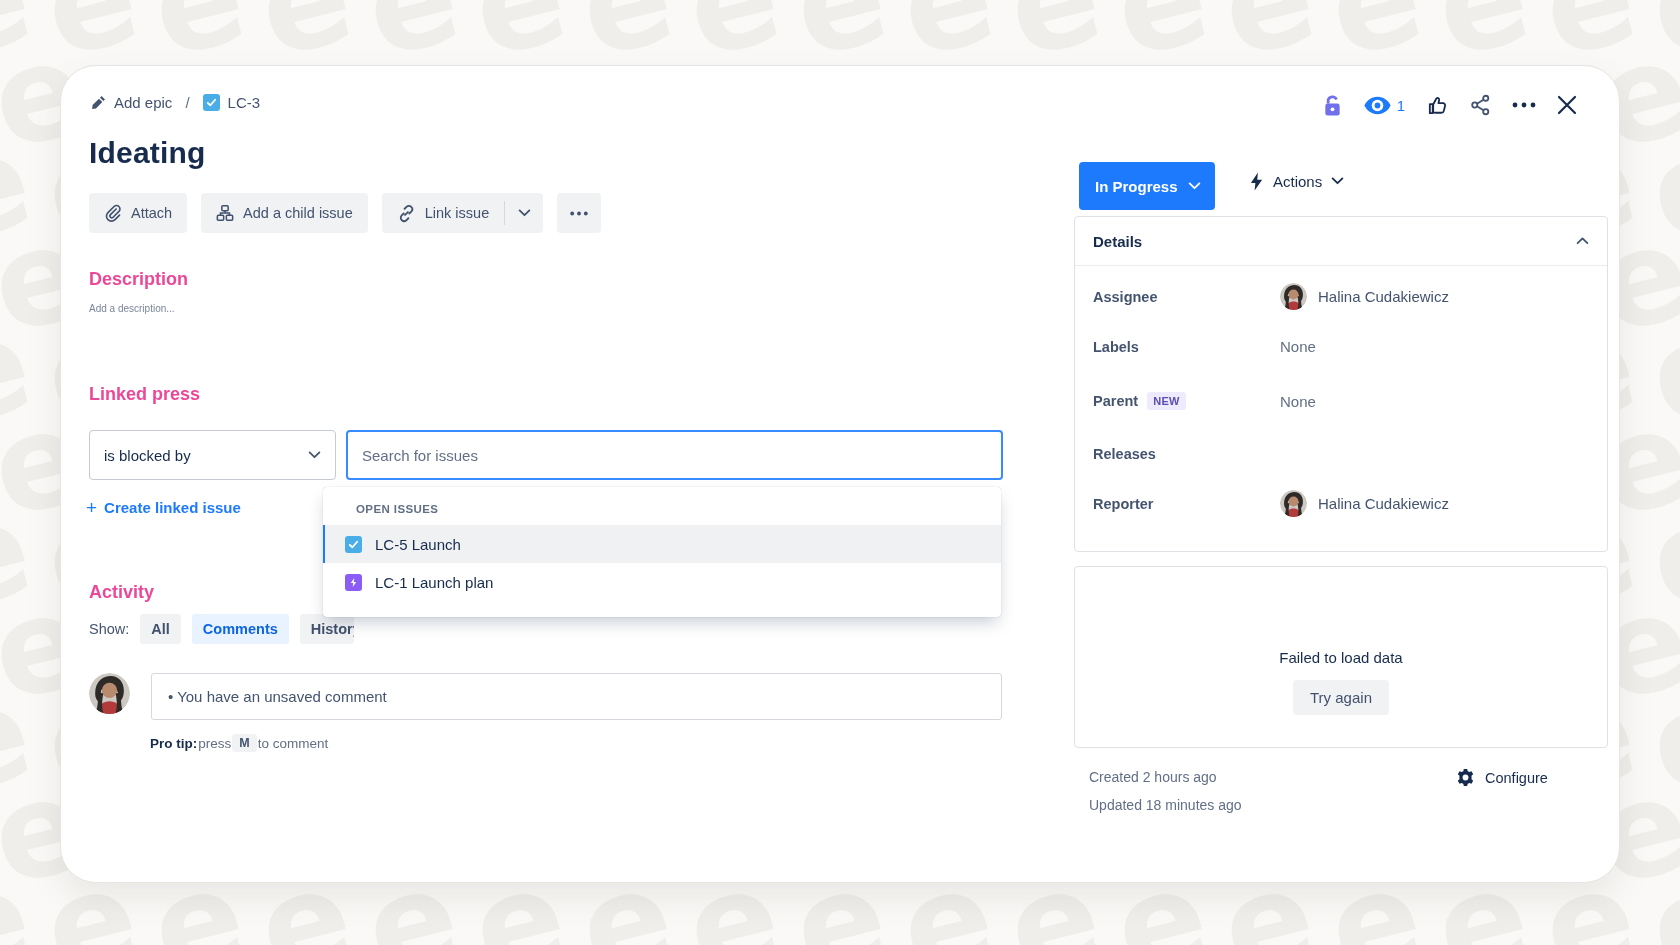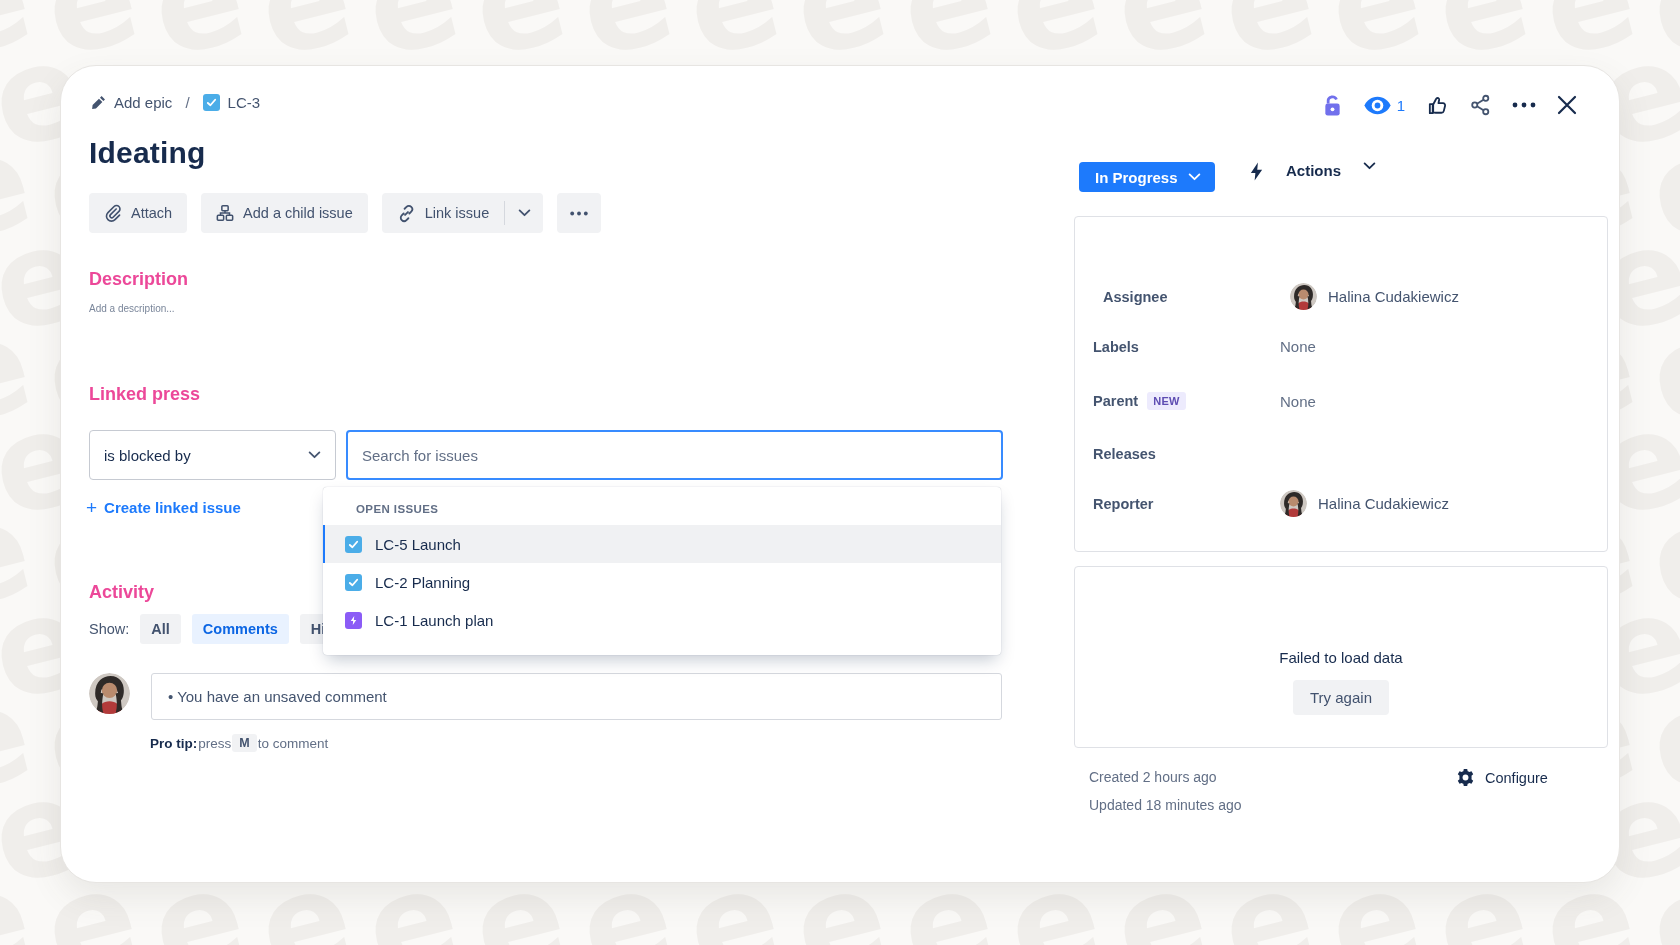--- a/index.html
+++ b/index.html
@@ -76,24 +76,24 @@
 
   .comment-row { position:absolute; left:28px; top:607px; display:flex; gap:21px; align-items:flex-start; }
   .avatar { border-radius:50%; overflow:hidden; flex:0 0 auto; display:block; }
   .comment-box { width:851px; height:47px; border:1px solid #D5D8DE; border-radius:3px; background:#fff;
     display:flex; align-items:center; padding:0 16px; font-size:15px; color:#44546F; cursor:text; }
   .pro-tip { position:absolute; left:89px; top:668px; font-size:13.5px; color:#626F86; display:flex; align-items:center; gap:1px; }
   .pro-tip b { color:#172B4D; }
   .keycap { background:#F1F2F4; border-radius:3px; padding:2px 7px; font-weight:700; color:#44546F; font-size:12.5px; }
 
   
-  .status-btn { position:absolute; left:1018px; top:96px; height:30px; padding:0 14px 0 16px; background:#1D7AFC;
+  .status-btn { position:absolute; left:1018px; top:96px; height:48px; padding:0 14px 0 16px; background:#1D7AFC;
     border-radius:4px; display:flex; align-items:center; gap:10px; color:#fff; font-size:15px; font-weight:700; cursor:pointer; }
-  .actions { position:absolute; left:1188px; top:96px; height:38px; display:flex; gap:22px;
-    font-size:15px; font-weight:700; color:#172B4D; cursor:pointer; }
+  .actions { position:absolute; left:1188px; top:96px; height:38px; display:flex; align-items:center; gap:9px;
+    font-size:15px; font-weight:400; color:#172B4D; cursor:pointer; }
 
   .panel { position:absolute; left:1013px; width:534px; border:1px solid #DFE1E6; border-radius:4px; background:#fff; }
   .panel-details { top:150px; height:336px; }
   .panel-automation { top:500px; height:182px; }
   .panel-header { height:49px; display:flex; align-items:center; justify-content:space-between; padding:0 18px;
     cursor:pointer; border-bottom:1px solid #EBECF0; }
   .panel-header .ph-title { font-size:15px; font-weight:700; color:#172B4D; }
 
   .field-row { position:absolute; left:18px; right:18px; display:flex; align-items:center; }
   .field-label { width:187px; font-size:14.5px; font-weight:600; color:#44546F; display:flex; align-items:center; gap:9px; }
@@ -477,28 +477,20 @@
       <div class="dd-group">OPEN ISSUES</div>
       <div class="dd-item active">
         <span class="type-badge type-task">
           <svg width="11" height="11" viewBox="0 0 12 12">
               <polyline points="2,6.5 4.8,9 10,3" fill="none" stroke="#fff" stroke-width="2" stroke-linecap="round" stroke-linejoin="round"></polyline>
             </svg>
         </span>
         <span>LC-5 Launch</span>
       </div>
       <div class="dd-item">
-        <span class="type-badge type-task">
-          <svg width="11" height="11" viewBox="0 0 12 12">
-              <polyline points="2,6.5 4.8,9 10,3" fill="none" stroke="#fff" stroke-width="2" stroke-linecap="round" stroke-linejoin="round"></polyline>
-            </svg>
-        </span>
-        <span>LC-2 Planning</span>
-      </div>
-      <div class="dd-item">
         <span class="type-badge type-epic">
           <svg width="11" height="11" viewBox="0 0 12 12">
               <path d="M6.8 1 L3 6.6 L5.6 6.6 L5.2 11 L9 5.4 L6.4 5.4 Z" fill="#fff"></path>
             </svg>
         </span>
         <span>LC-1 Launch plan</span>
       </div>
     </div>
 
     <div class="section-label activity-label">Activity</div>
@@ -540,21 +532,29 @@
       </span>
       <span>Actions</span>
       <span>
         <svg width="13" height="8" viewBox="0 0 14 9">
             <polyline points="1.5,1.5 7,7 12.5,1.5" fill="none" stroke="#172B4D" stroke-width="2" stroke-linecap="round" stroke-linejoin="round"></polyline>
           </svg>
       </span>
     </div>
 
     <div class="panel panel-details">
-      <div class="field-row" style="top:66px;margin-left:10px;">
+      <div class="panel-header">
+        <span class="ph-title">Details</span>
+        <span>
+          <svg width="13" height="8" viewBox="0 0 14 9">
+              <polyline points="1.5,7 7,1.5 12.5,7" fill="none" stroke="#44546F" stroke-width="2" stroke-linecap="round" stroke-linejoin="round"></polyline>
+            </svg>
+        </span>
+      </div>
+      <div class="field-row" style="top:66px;">
         <span class="field-label">Assignee</span>
         <span class="field-value">
           <svg class="avatar" width="27" height="27">
               <use href="#avatar-sym"></use>
             </svg>
           <span>Halina Cudakiewicz</span>
         </span>
       </div>
       <div class="field-row" style="top:121px;">
         <span class="field-label">Labels</span>

